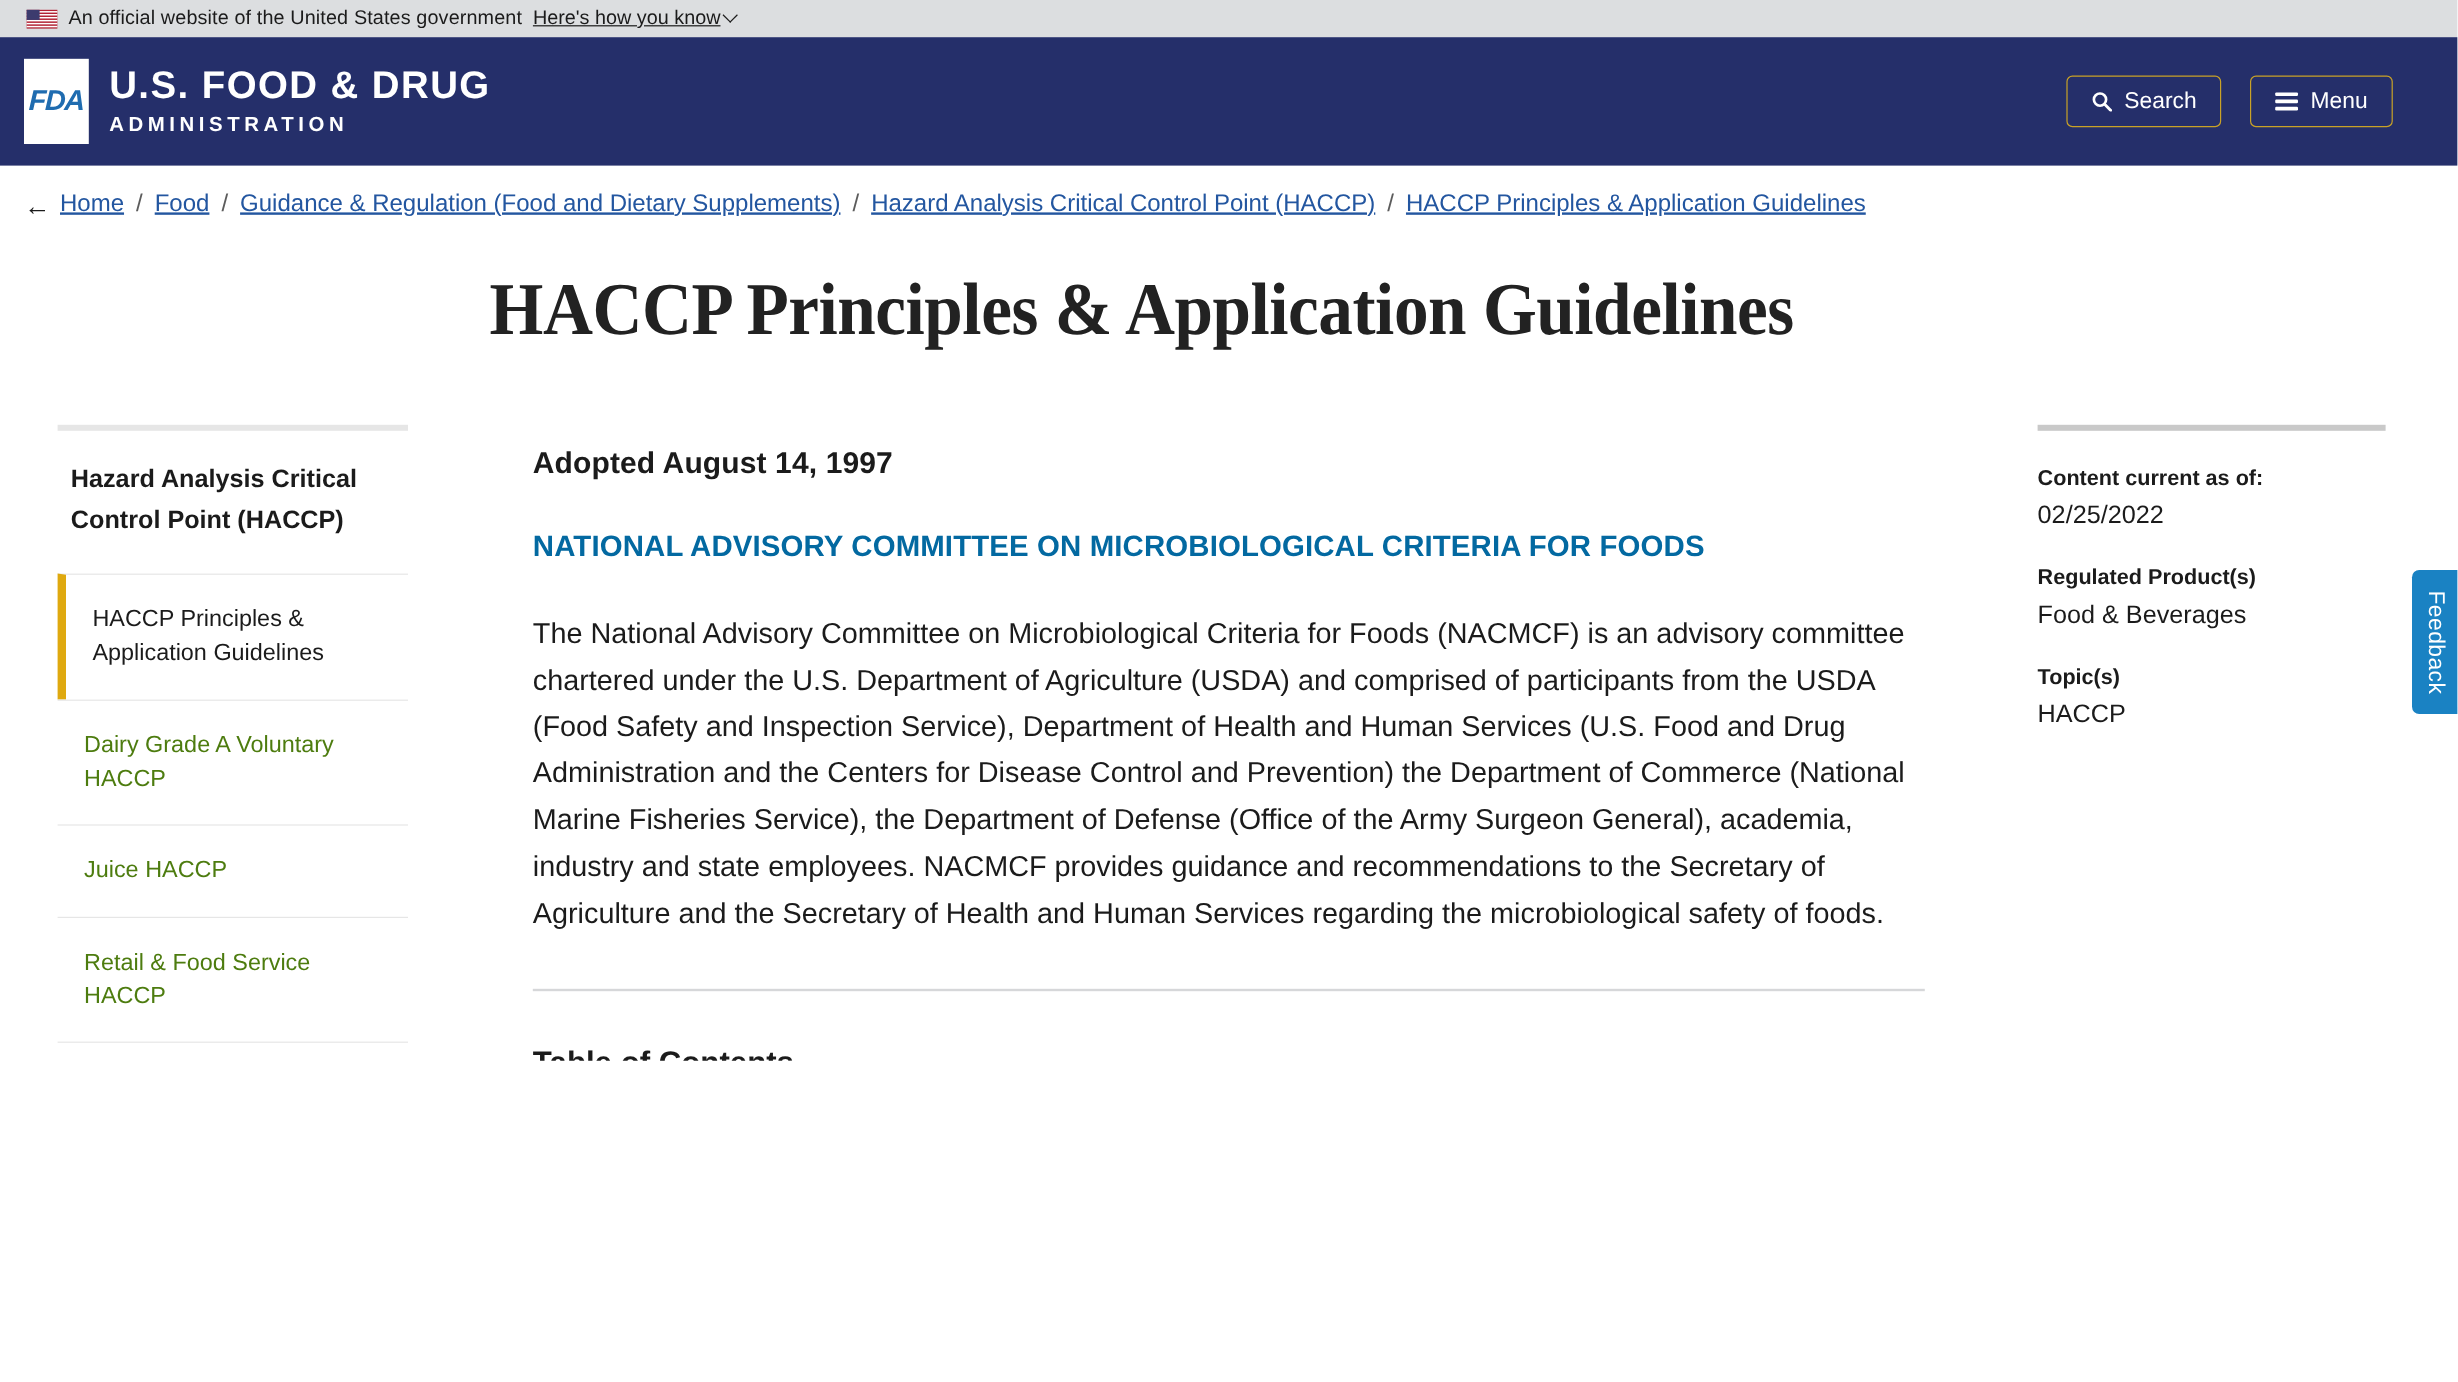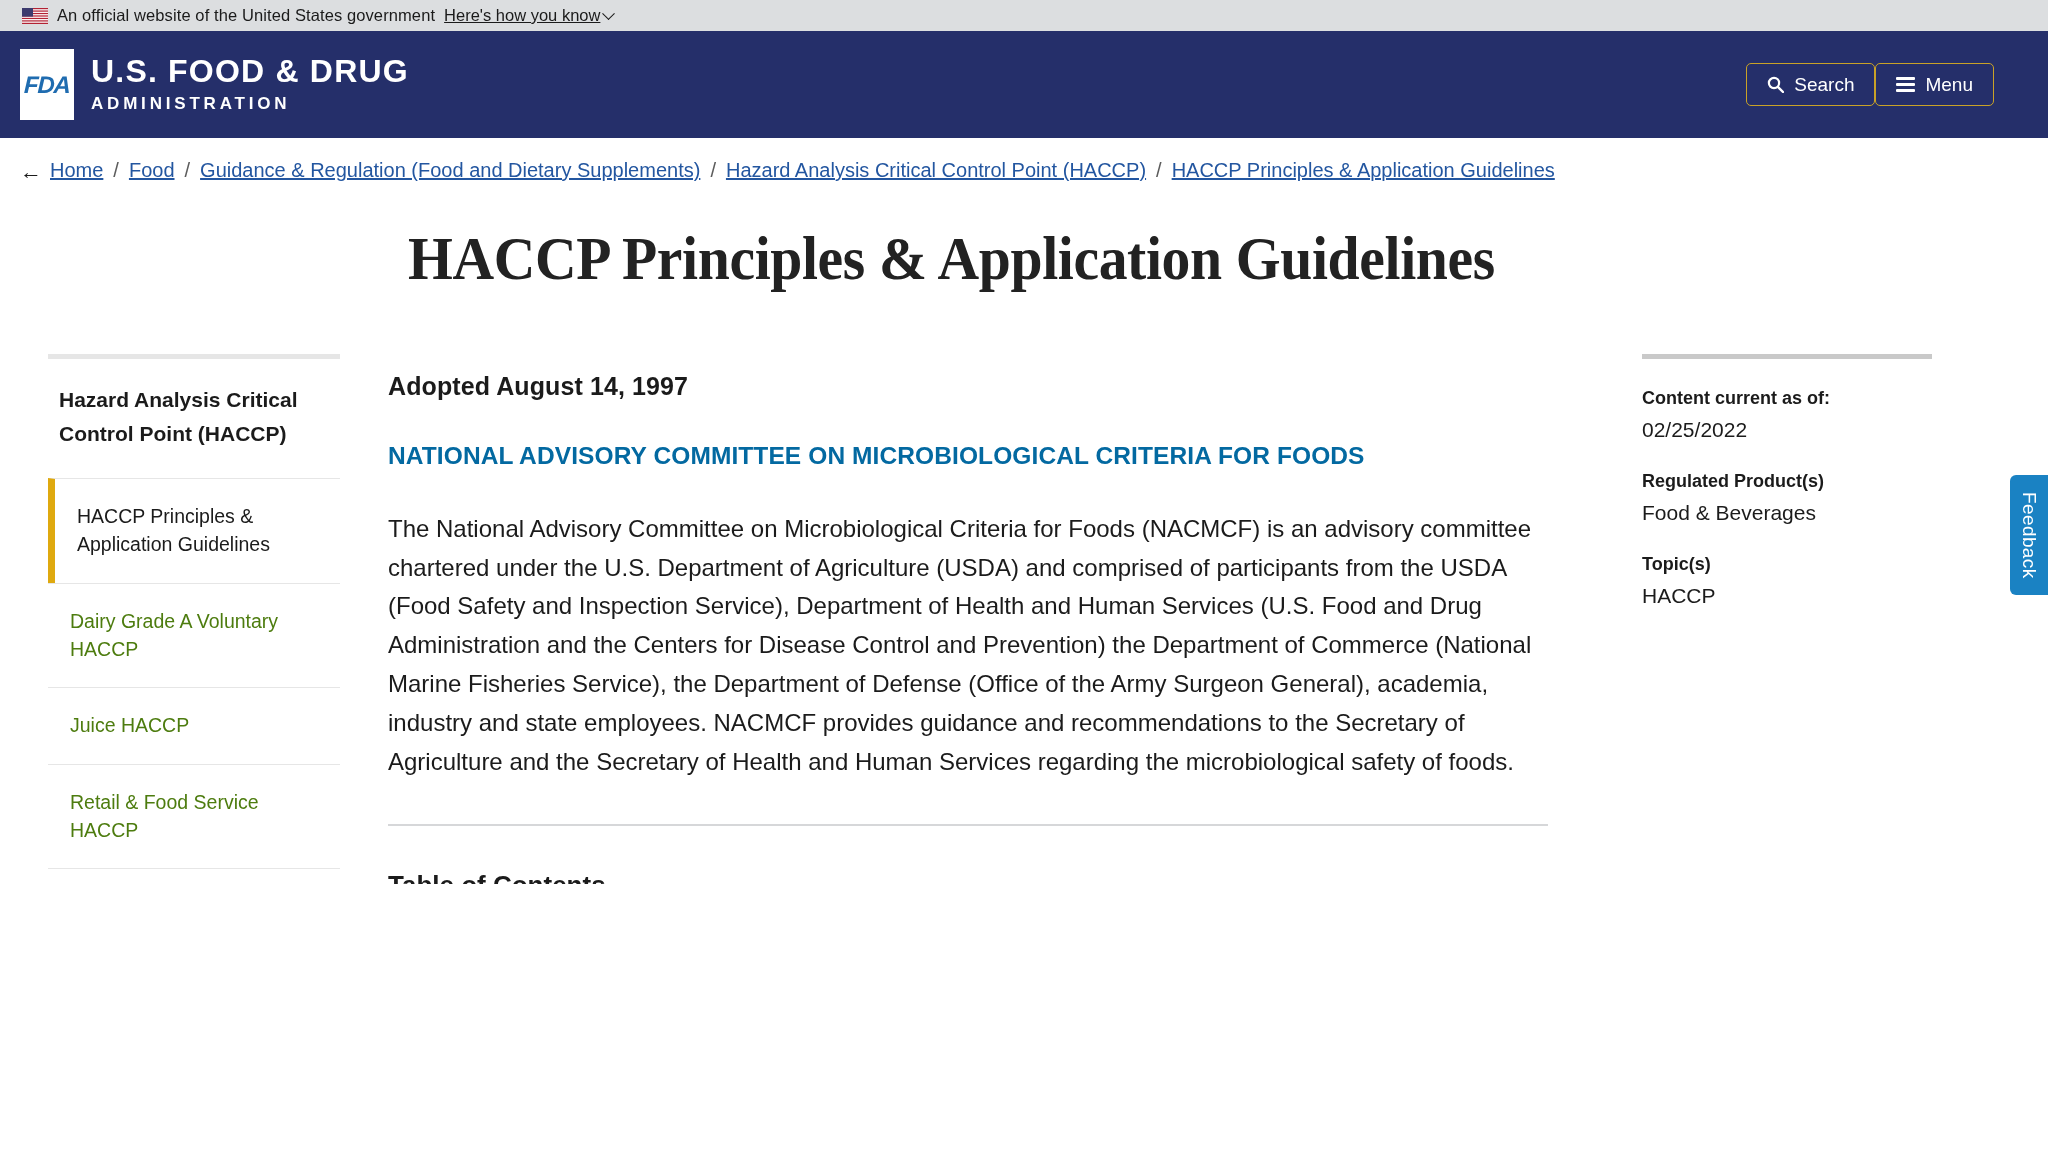--- a/index.html
+++ b/index.html
@@ -82,21 +82,21 @@
     line-height: 1.06;
     font-stretch: condensed;
   }
   .brand-line2 {
     color: #ffffff;
     font-size: 17px;
     font-weight: 600;
     letter-spacing: 3.8px;
     margin-top: 5px;
   }
-  .header-actions { display: flex; align-items: center; margin-right: 30px; }
+  .header-actions { display: flex; align-items: center; gap: 24px; margin-right: 30px; }
   .hdr-btn {
     border: 1.5px solid #c9a227;
     border-radius: 5px;
     background: transparent;
     color: #ffffff;
     font-size: 19px;
     font-family: "Liberation Sans", sans-serif;
     padding: 11px 20px;
     display: flex;
     align-items: center;
@@ -179,21 +179,21 @@
     border-left: 7px solid #dfa90f;
     padding-left: 22px;
     color: #1b1b1b;
   }
   .nav-item-label { display: block; }
 
   
   .main-col {
     flex: 0 0 1160px;
     width: 1160px;
-    margin-left: 48px;
+    margin-left: 104px;
     padding-top: 18px;
   }
   .main-lead {
     font-size: 25px;
     font-weight: 700;
     color: #1b1b1b;
     margin-bottom: 37px;
     letter-spacing: .1px;
   }
   .main-subhead {

